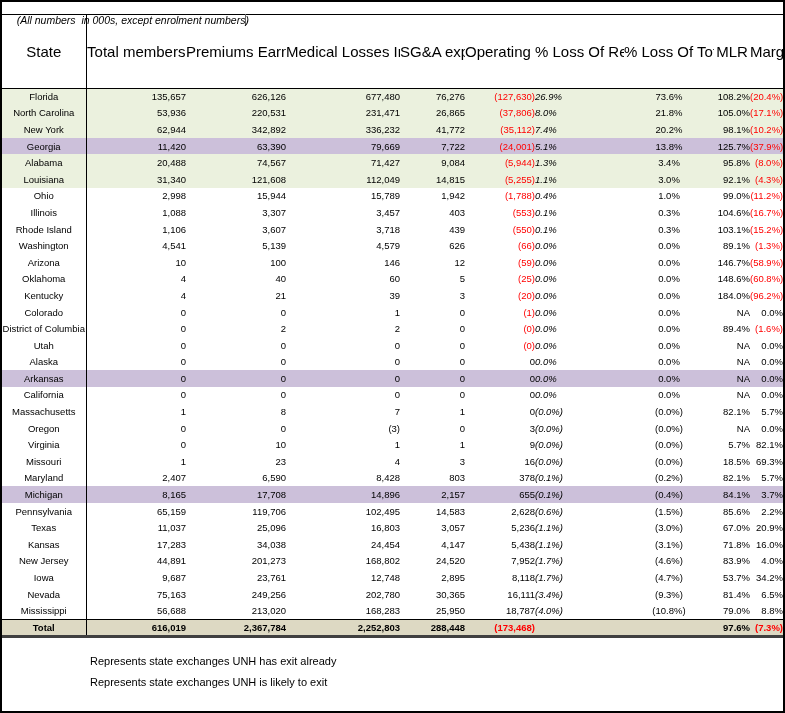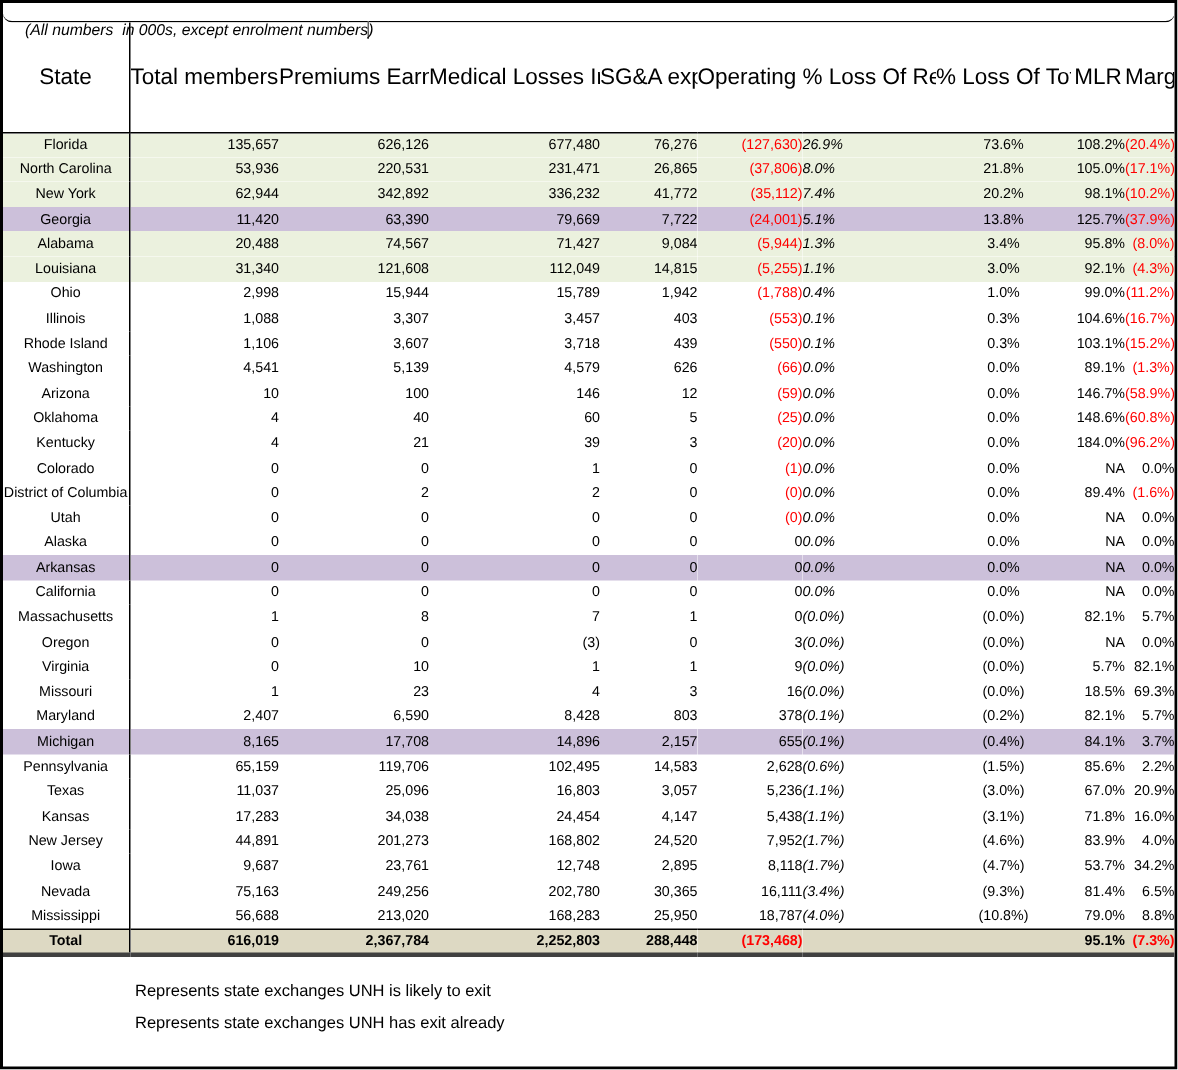--- a/index.html
+++ b/index.html
@@ -14,21 +14,20 @@
     overflow:hidden;
   }
   .note{
     height:13px;
     border-bottom:1px solid #000;
     font-style:italic;
     font-size:10.5px;
     line-height:12px;
     padding-left:3px;
     white-space:pre;
-    border-radius:6px;
   }
   .note .note-cell{
     display:inline-block;
     width:229px;
     border-right:1px solid #666;
     height:12px;
     overflow:visible;
     white-space:pre;
   }
   table.main{
@@ -506,30 +505,30 @@
         </tr>
         <tr class="total-row">
           <td class="c1">Total</td>
           <td class="c2">616,019</td>
           <td class="c3">2,367,784</td>
           <td class="c4">2,252,803</td>
           <td class="c5">288,448</td>
           <td class="c6 neg">(173,468)</td>
           <td class="c7"></td>
           <td class="c8"></td>
-          <td class="c9">95.1%</td>
+          <td class="c9">97.6%</td>
           <td class="c10 neg">(7.3%)</td>
         </tr>
       </tbody>
   </table>
 
   <div class="legend">
     <div class="legend-row">
       <div class="legend-swatch"></div>
-      <div class="legend-label">Represents state exchanges UNH is likely to exit</div>
+      <div class="legend-label">Represents state exchanges UNH has exit already</div>
     </div>
     <div class="legend-row">
       <div class="legend-swatch"></div>
-      <div class="legend-label">Represents state exchanges UNH has exit already</div>
+      <div class="legend-label">Represents state exchanges UNH is likely to exit</div>
     </div>
   </div>
 
 </div>
 
 </body></html>

